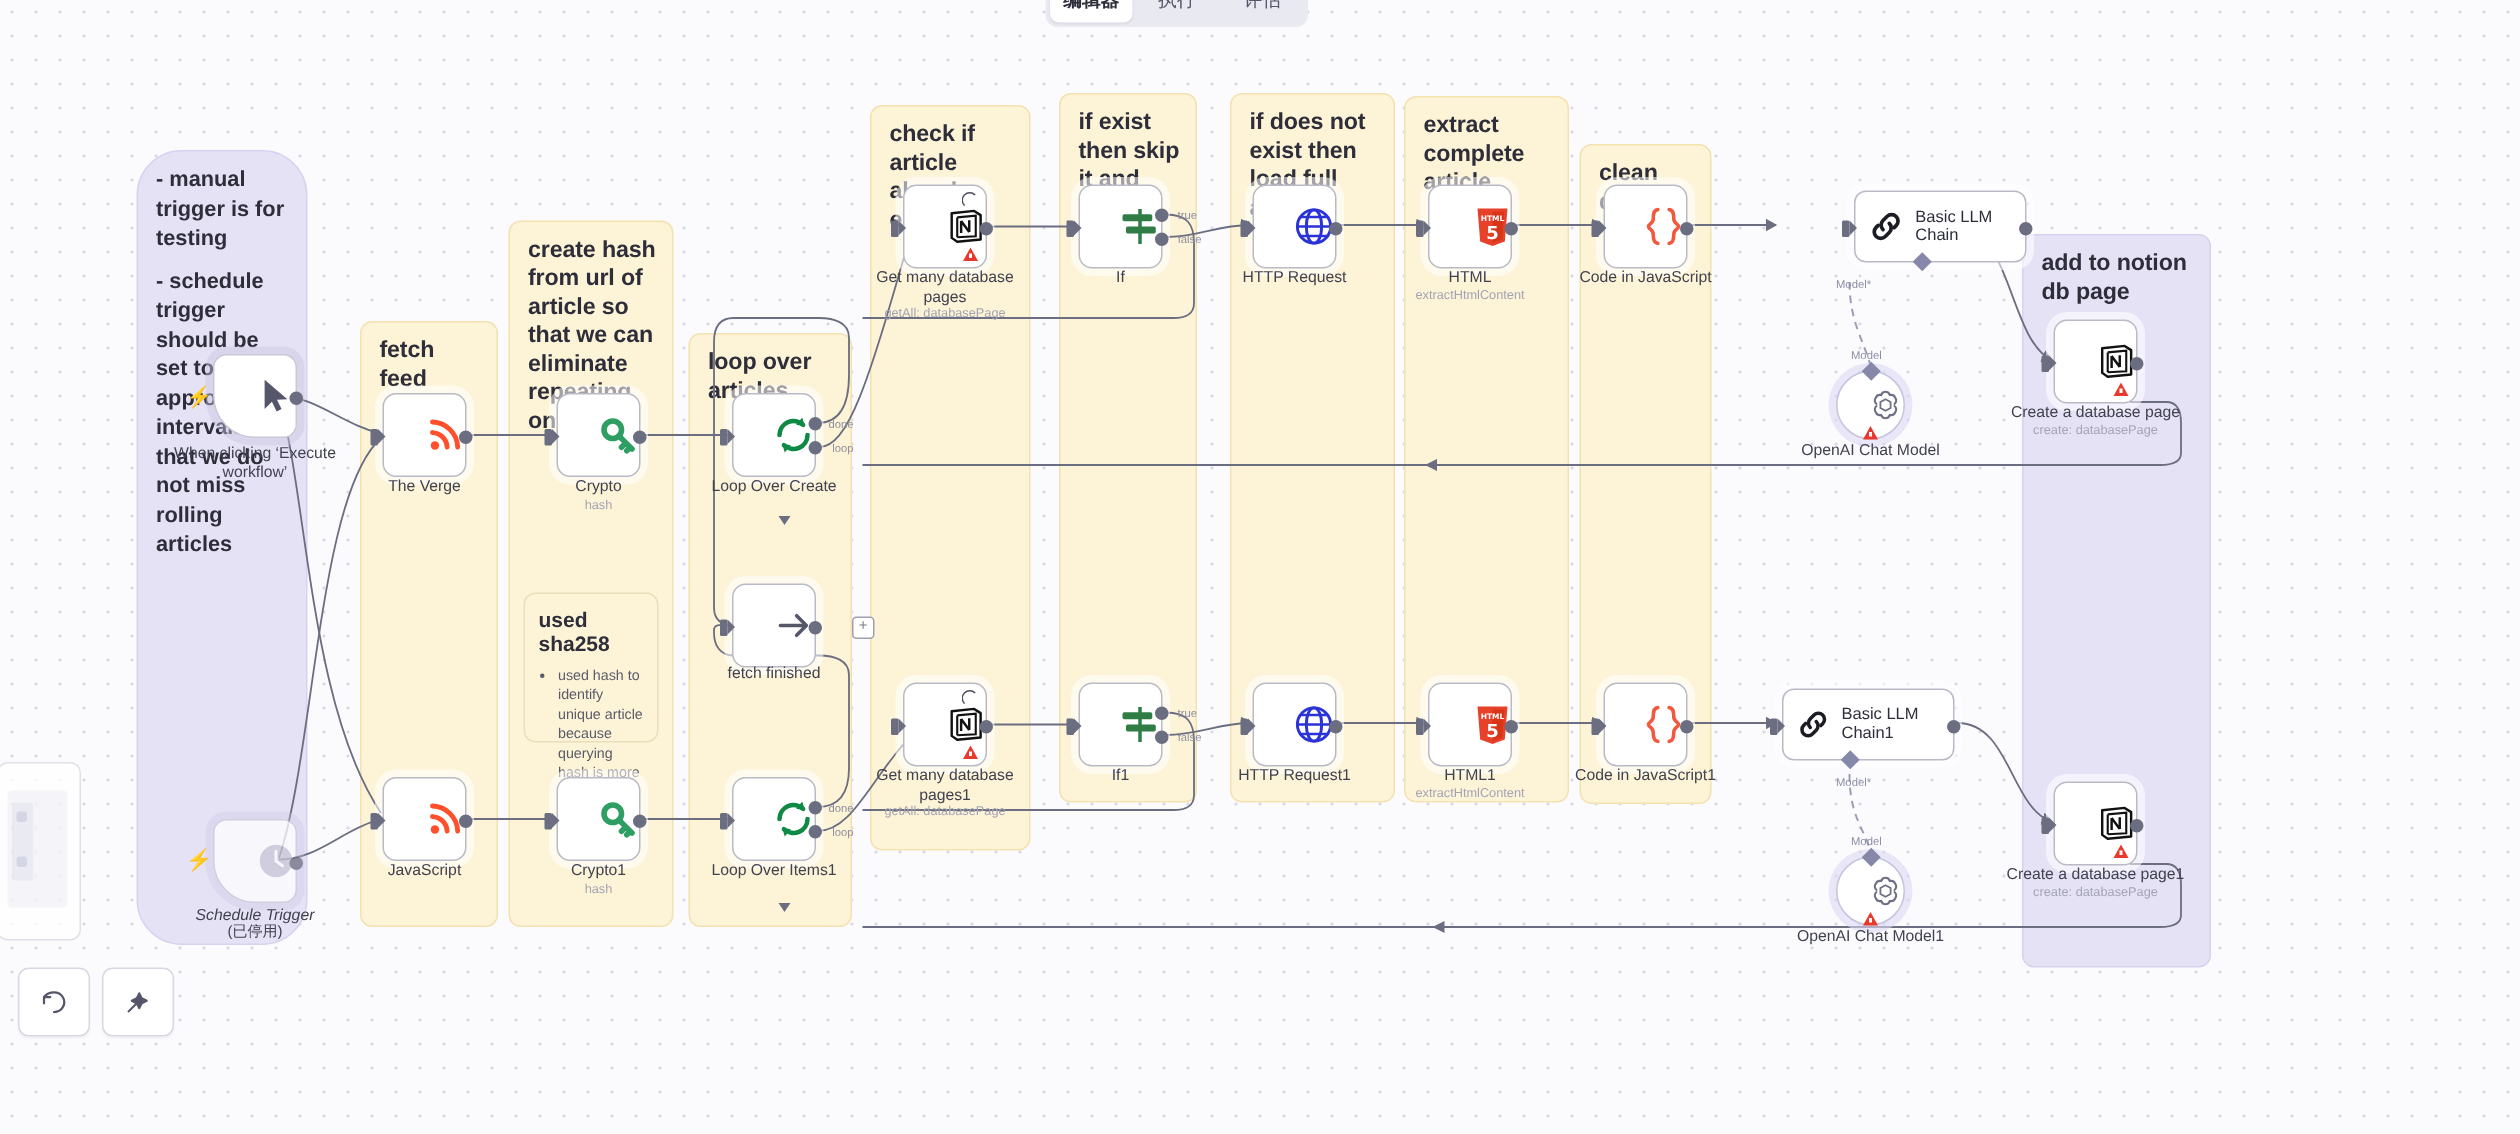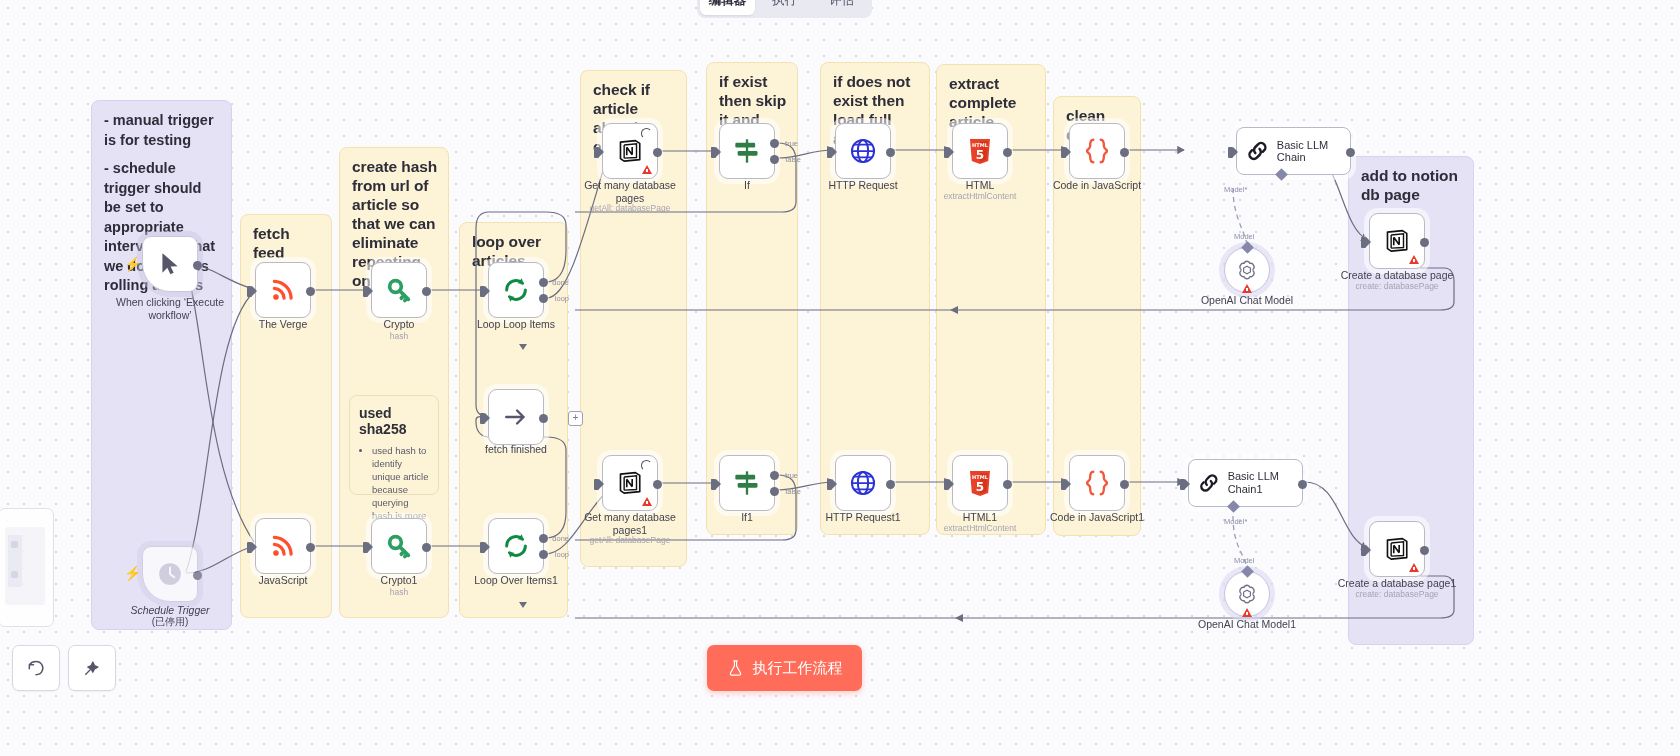--- a/index.html
+++ b/index.html
@@ -33,21 +33,21 @@
   }
   .sticky-body p{margin:0 0 9px 0;}
   .note-h{font-size:14px;font-weight:700;color:#2d2e3a;margin:0 0 7px 0;}
   .note-ul{margin:0;padding-left:13px;font-size:9.5px;font-weight:400;line-height:13px;color:#5a5b68;}
 
   
   .node{
     position:absolute;width:56px;height:56px;border-radius:9px;
     background:#fff;border:1.5px solid #b9bac7;
     box-shadow:0 0 0 5px rgba(255,255,255,0.55);
-    display:flex;align-items:center;justify-content:center;
+    display:flex;align-items:center;justify-content:flex-end;
     box-sizing:border-box;
   }
   .node.trigger{
     border-radius:9px 9px 9px 28px;background:#fff;border:1.5px solid #c9c9d6;
     box-shadow:0 0 0 5px rgba(200,198,224,0.45);
   }
   .node.wide{width:115px;height:48px;border-radius:8px;justify-content:flex-start;padding-left:9px;gap:8px;}
   .node.round{
     width:46px;height:46px;border-radius:50%;background:#fff;
     border:1.5px solid #c6c3de;box-shadow:0 0 0 5px rgba(220,216,242,0.6);
@@ -120,21 +120,21 @@
     position:absolute;left:707px;top:645px;width:155px;height:46px;border-radius:7px;
     background:#ff6d5a;color:#fff;display:flex;align-items:center;justify-content:center;gap:9px;
     font-size:15px;font-weight:400;box-shadow:0 2px 6px rgba(255,109,90,.35);
   }
 </style>
 </head>
 <body>
 
 <div id="canvas">
 
-  <div class="sticky purple" style="left:91px;top:100px;width:141px;height:530px;">
+  <div class="sticky purple" style="left:91px;top:100px;width:114px;height:530px;border-radius:30px;">
     <div class="sticky-body">
       <p>- manual trigger is for testing</p>
       <p>- schedule trigger should be set to appropriate intervals so that we do not miss rolling articles</p>
     </div>
   </div>
 
   <div class="sticky yellow" style="left:240px;top:214px;width:92px;height:404px;">
     <div class="sticky-title">fetch feed</div>
   </div>
 
@@ -322,21 +322,21 @@
       <path d="M4 12 a8 8 0 0 1 13.5 -5.8 M20 12 a8 8 0 0 1 -13.5 5.8" stroke="#0f8a45" stroke-width="2.6" fill="none" stroke-linecap="round"></path>
       <path d="M17 2 L18.5 7 L13.5 6.2 Z" fill="#0f8a45"></path>
       <path d="M7 22 L5.5 17 L10.5 17.8 Z" fill="#0f8a45"></path>
     </svg>
     <div class="port-in" style="left:-9px;top:23px;"></div>
     <div class="port" style="right:-5px;top:15px;"></div>
     <div class="port" style="right:-5px;top:31px;"></div>
     <div class="port-lbl" style="right:-26px;top:15px;">done</div>
     <div class="port-lbl" style="right:-26px;top:31px;">loop</div>
   </div>
-  <div class="node-label" style="left:516px;top:318px;">Loop Loop Items</div>
+  <div class="node-label" style="left:516px;top:318px;">Loop Over Create</div>
 
   <div class="node" style="left:488px;top:518px;">
     <svg width="28" height="28" viewBox="0 0 24 24">
       <path d="M4 12 a8 8 0 0 1 13.5 -5.8 M20 12 a8 8 0 0 1 -13.5 5.8" stroke="#0f8a45" stroke-width="2.6" fill="none" stroke-linecap="round"></path>
       <path d="M17 2 L18.5 7 L13.5 6.2 Z" fill="#0f8a45"></path>
       <path d="M7 22 L5.5 17 L10.5 17.8 Z" fill="#0f8a45"></path>
     </svg>
     <div class="port-in" style="left:-9px;top:23px;"></div>
     <div class="port" style="right:-5px;top:15px;"></div>
     <div class="port" style="right:-5px;top:31px;"></div>
@@ -568,20 +568,14 @@
     <svg width="20" height="20" viewBox="0 0 24 24">
       <path d="M4 8 L9 8 M4 8 L4 13 M4 8 C8 3 16 3 19 8 C22 13 19 20 12 20" stroke="#55566a" stroke-width="1.8" fill="none" stroke-linecap="round" stroke-linejoin="round"></path>
     </svg>
   </div>
   <div class="ctrl-btn" style="left:68px;top:645px;">
     <svg width="20" height="20" viewBox="0 0 24 24">
       <path d="M4 20 L14 10 M13 5 L15 9 L19 11 L15 13 L13 17 L11 13 L7 11 L11 9 Z" stroke="#55566a" stroke-width="1.6" fill="#55566a" stroke-linejoin="round"></path>
     </svg>
   </div>
 
-  <div class="exec-btn">
-    <svg width="17" height="18" viewBox="0 0 24 24">
-      <path d="M9.5 2 L14.5 2 M10.5 2 L10.5 9 L5 19 C4.2 20.4 5 22 6.6 22 L17.4 22 C19 22 19.8 20.4 19 19 L13.5 9 L13.5 2" stroke="#fff" stroke-width="1.6" fill="none" stroke-linecap="round" stroke-linejoin="round"></path>
-    </svg>
-    <span>执行工作流程</span>
-  </div>
 
 </div>
 
 </body></html>

